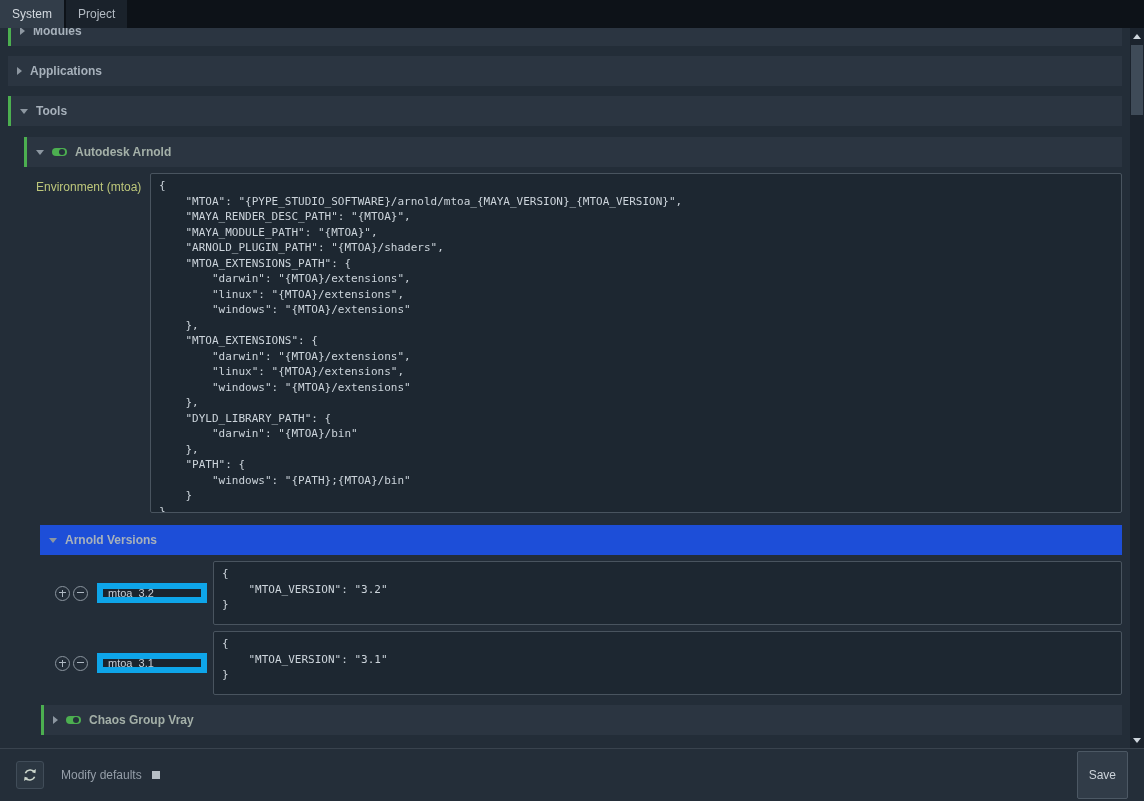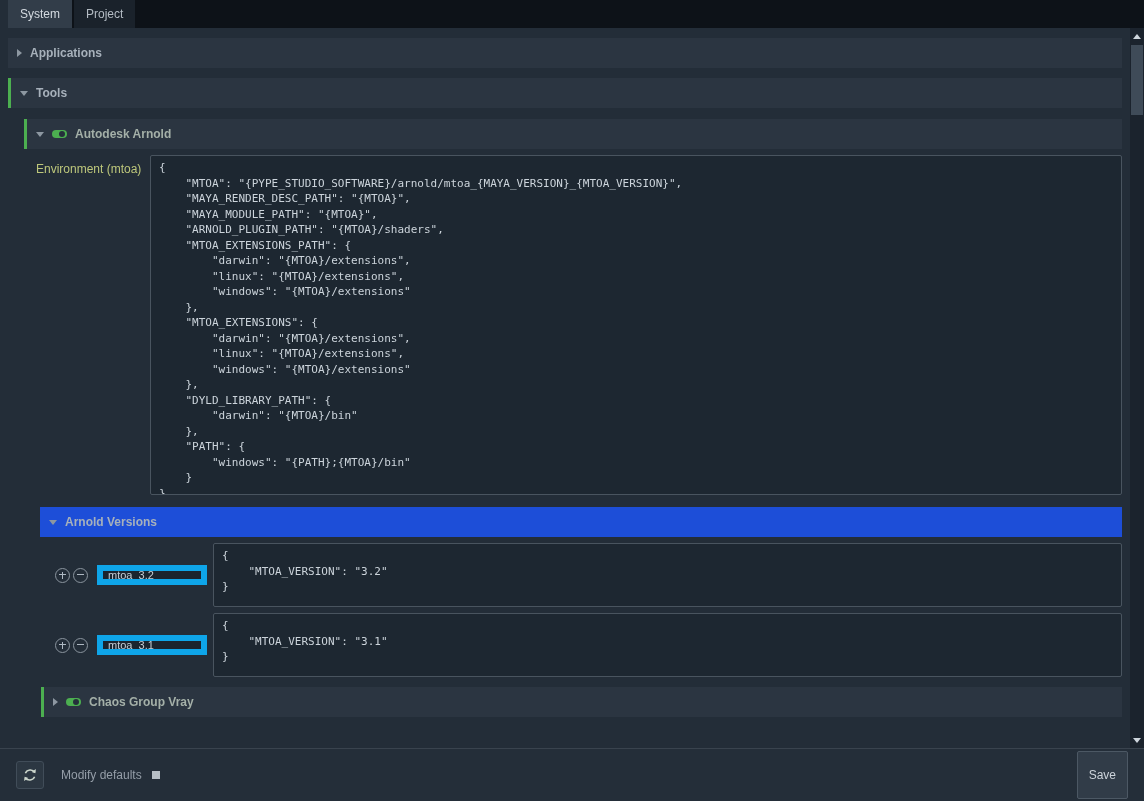--- a/index.html
+++ b/index.html
@@ -1,21 +1,21 @@
 <!DOCTYPE html>
 <html><head>
 <meta charset="utf-8">
 <style>
   * { margin:0; padding:0; box-sizing:border-box; }
   html,body { width:1144px; height:801px; overflow:hidden; background:#10161d;
               font-family:"Liberation Sans", sans-serif; }
   .app { position:relative; width:1144px; height:801px; background:#232d38; }
 
   
-  .tabbar { position:absolute; top:0; left:8px; right:0; height:28px; background:#0d1218;
+  .tabbar { position:absolute; top:0; left:0; right:0; height:28px; background:#0d1218;
             display:flex; align-items:stretch; z-index:5; }
   .tab { padding:7px 12px 6px; font-size:12px; color:#b4bcc4; background:#1a222b;
          margin-right:2px; cursor:default; }
   .tab.active { background:#323d49; color:#d4dae0; }
 
   
   .content { position:absolute; top:28px; left:0; right:14px; bottom:53px;
              overflow:hidden; padding:0 8px; background:#232d38; }
 
   .sec { height:30px; margin-top:10px; background:#2b3541; display:flex;
@@ -93,20 +93,24 @@
 
 <div class="app">
 
   <div class="tabbar">
     <div class="tab active">System</div>
     <div class="tab">Project</div>
   </div>
 
   <div class="content">
 
+    <div class="sec cut green">
+      <span class="tri-right"></span>
+      <span class="sec-label">Modules</span>
+    </div>
 
     <div class="sec">
       <span class="tri-right"></span>
       <span class="sec-label">Applications</span>
     </div>
 
     <div class="sec green">
       <span class="tri-down"></span>
       <span class="sec-label">Tools</span>
     </div>

